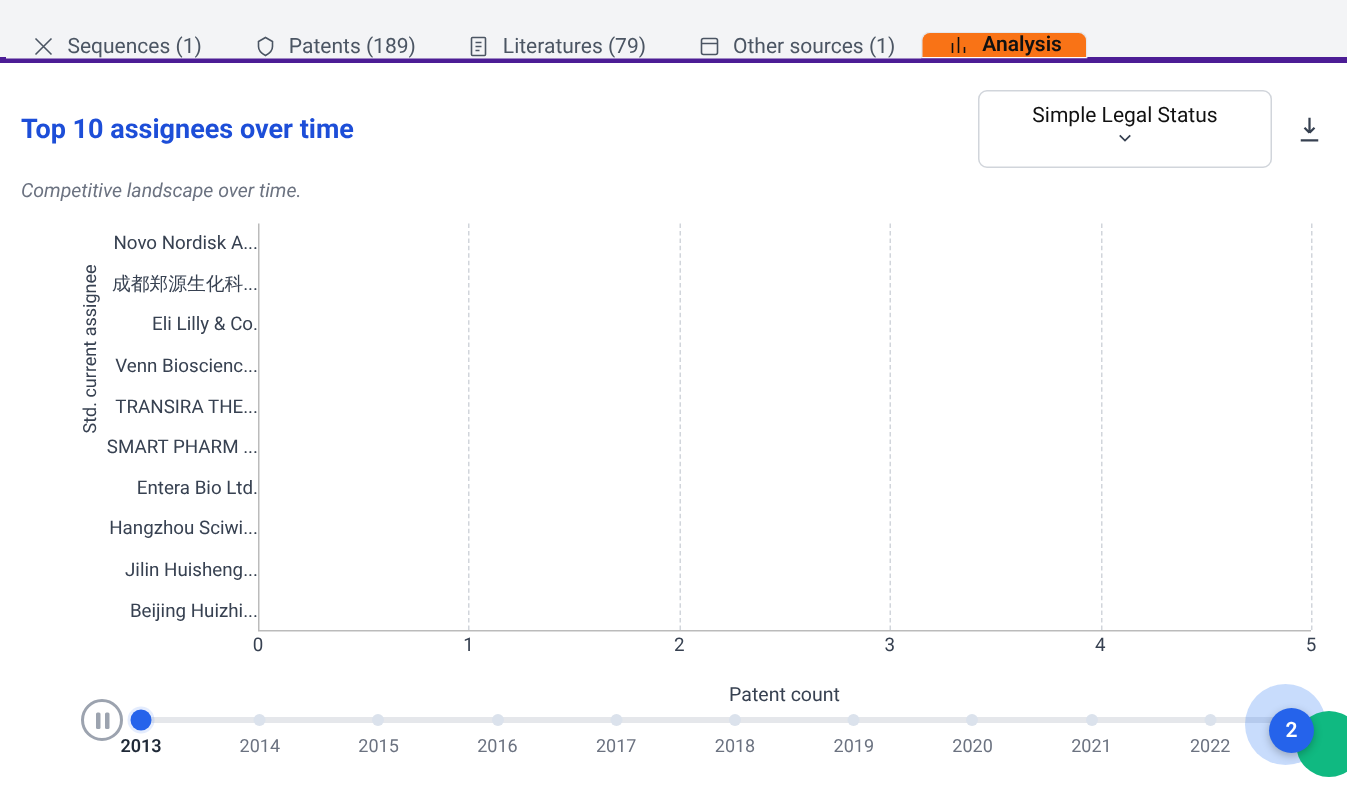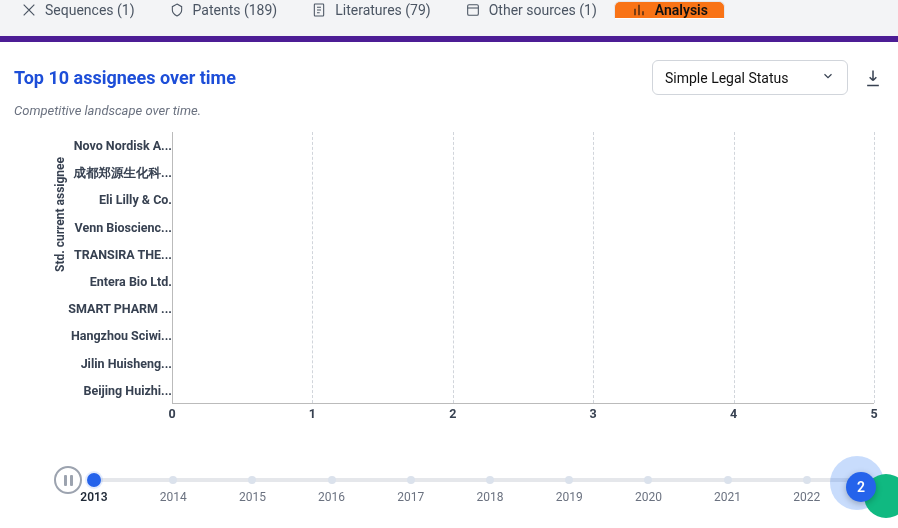--- a/index.html
+++ b/index.html
@@ -8,23 +8,23 @@
     background: #fff;
     color: #1a1a1a;
     width: 898px;
     height: 528px;
     overflow: hidden;
     position: relative;
   }
   
   .tabs {
     display: flex;
-    align-items: flex-start;
+    align-items: flex-end;
     background: #f3f4f6;
-    border-bottom: 6px solid #4c1d95;
+    border-bottom: 4px solid #4c1d95;
     height: 42px;
     padding: 0 4px;
   }
   .tab {
     display: flex;
     align-items: center;
     gap: 8px;
     padding: 0 16px;
     font-size: 14px;
     color: #4b5563;
@@ -55,26 +55,27 @@
   }
   .hdr-left .title { font-size: 18px; font-weight: 700; color:#1d4ed8; }
   .subtitle { font-size: 13px; color:#6b7280; padding: 4px 14px 0 14px; font-style: italic; }
   .hdr-right { display:flex; align-items:center; gap:14px; }
   .select {
     display:flex; align-items:center; justify-content:space-between;
     border:1px solid #d1d5db; border-radius:6px;
     padding: 8px 12px; min-width: 196px;
     font-size:14px; color:#111; cursor:pointer;
     background:#fff;
+    flex-direction:column;
   }
   .select .chev svg { width:14px; height:14px; stroke:#374151; fill:none; stroke-width:2; }
   .dlbtn { width:22px; height:22px; display:flex; align-items:center; justify-content:center; cursor:pointer; }
   .dlbtn svg { width:20px; height:20px; stroke:#374151; fill:none; stroke-width:1.8; }
   
-  .chart-wrap { position:relative; margin: 14px 14px 0 14px; height: 330px; font-weight: bold; }
+  .chart-wrap { position:relative; margin: 14px 14px 0 14px; height: 330px; }
   .ylabel {
     position:absolute; left:0; top:50%; transform: translateY(-50%) rotate(-90deg);
     transform-origin: left center;
     font-size:12px; color:#374151;
     white-space:nowrap;
   }
   .yaxis {
     position:absolute; left:18px; top:0; bottom:58px; width:140px;
     display:flex; flex-direction:column; justify-content:space-around;
     text-align:right;
@@ -209,42 +210,43 @@
 <div class="subtitle">Competitive landscape over time.</div>
 
 <div class="chart-wrap">
   <div class="ylabel" style="left:46px; top:140px;">Std. current assignee</div>
   <div class="yaxis" id="yaxis">
       <div class="ytick">Novo Nordisk A...</div>
       <div class="ytick">成都郑源生化科...</div>
       <div class="ytick">Eli Lilly &amp; Co.</div>
       <div class="ytick">Venn Bioscienc...</div>
       <div class="ytick">TRANSIRA THE...</div>
+      <div class="ytick">SMART PHARM ...</div>
       <div class="ytick">Entera Bio Ltd.</div>
-      <div class="ytick">SMART PHARM ...</div>
       <div class="ytick">Hangzhou Sciwi...</div>
       <div class="ytick">Jilin Huisheng...</div>
       <div class="ytick">Beijing Huizhi...</div>
     </div>
   <div class="plot" id="plot">
     <div class="left-axis"></div>
   <div class="grid" style="left: 20%;"></div>
       <div class="grid" style="left: 40%;"></div>
       <div class="grid" style="left: 60%;"></div>
       <div class="grid" style="left: 80%;"></div>
       <div class="grid" style="left: 100%;"></div>
     </div>
   <div class="xticks" id="xticks">
       <div class="xtick" style="left: 0%;">0</div>
       <div class="xtick" style="left: 20%;">1</div>
       <div class="xtick" style="left: 40%;">2</div>
       <div class="xtick" style="left: 60%;">3</div>
       <div class="xtick" style="left: 80%;">4</div>
       <div class="xtick" style="left: 100%;">5</div>
     </div>
+  <div class="xlabel">Patent count</div>
 </div>
 
 <div class="timeline">
   <div class="pausebtn">
     <div class="bars">
         <span></span>
         <span></span>
       </div>
   </div>
   <div class="track" id="track">

